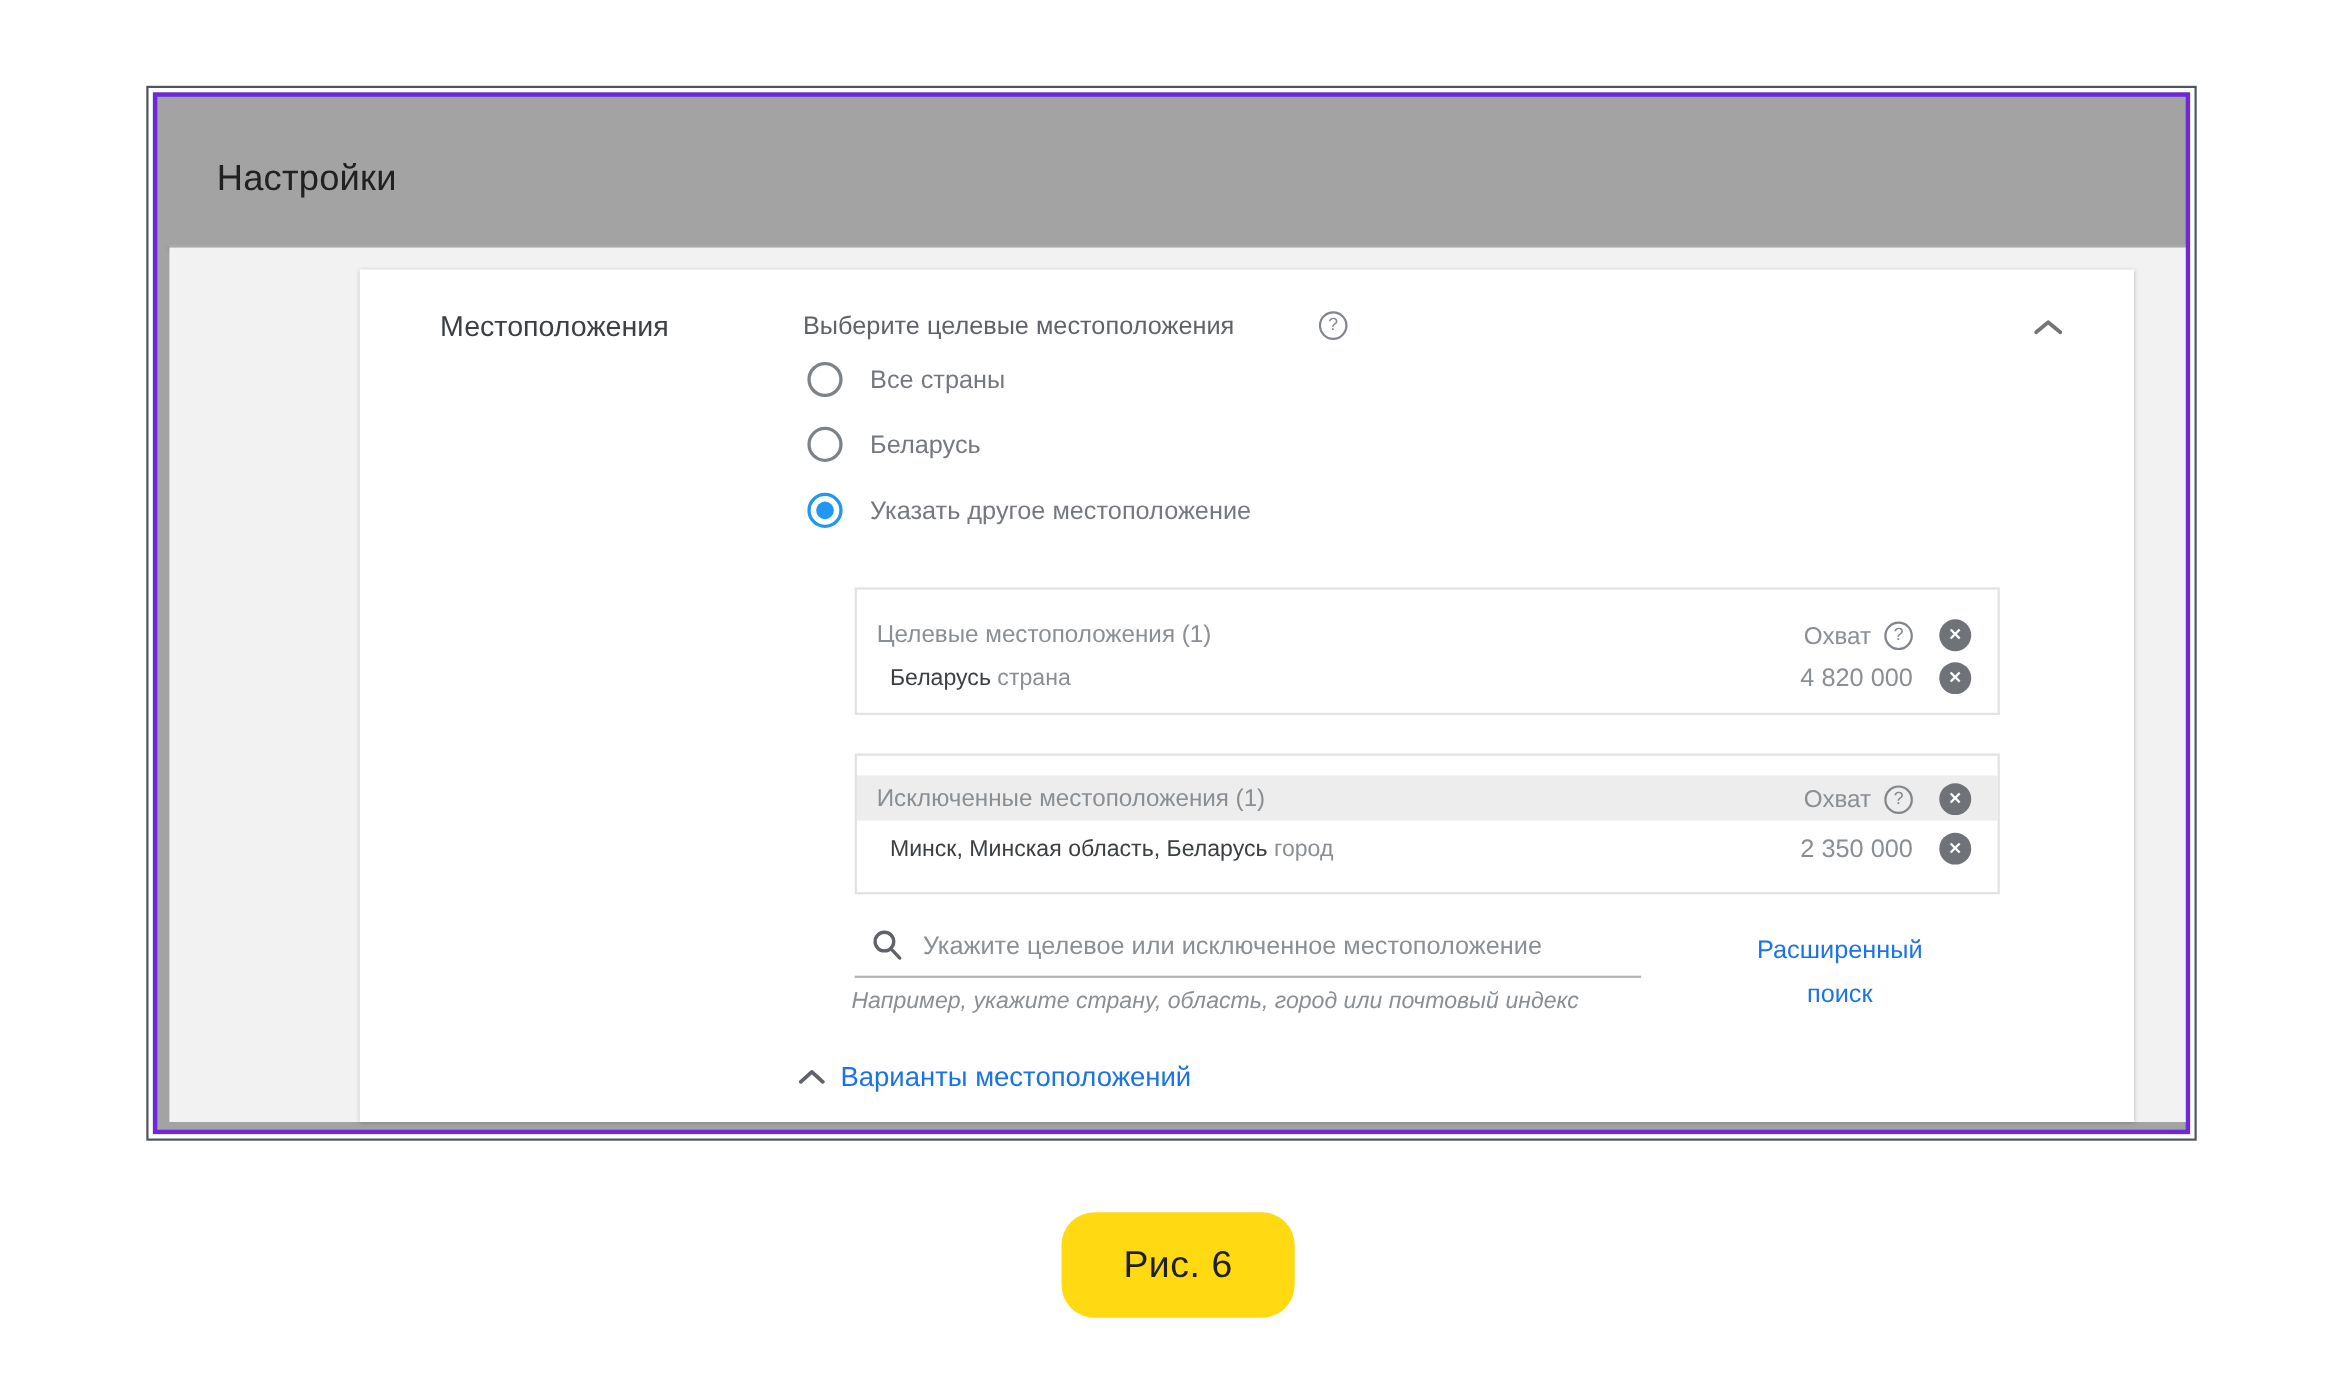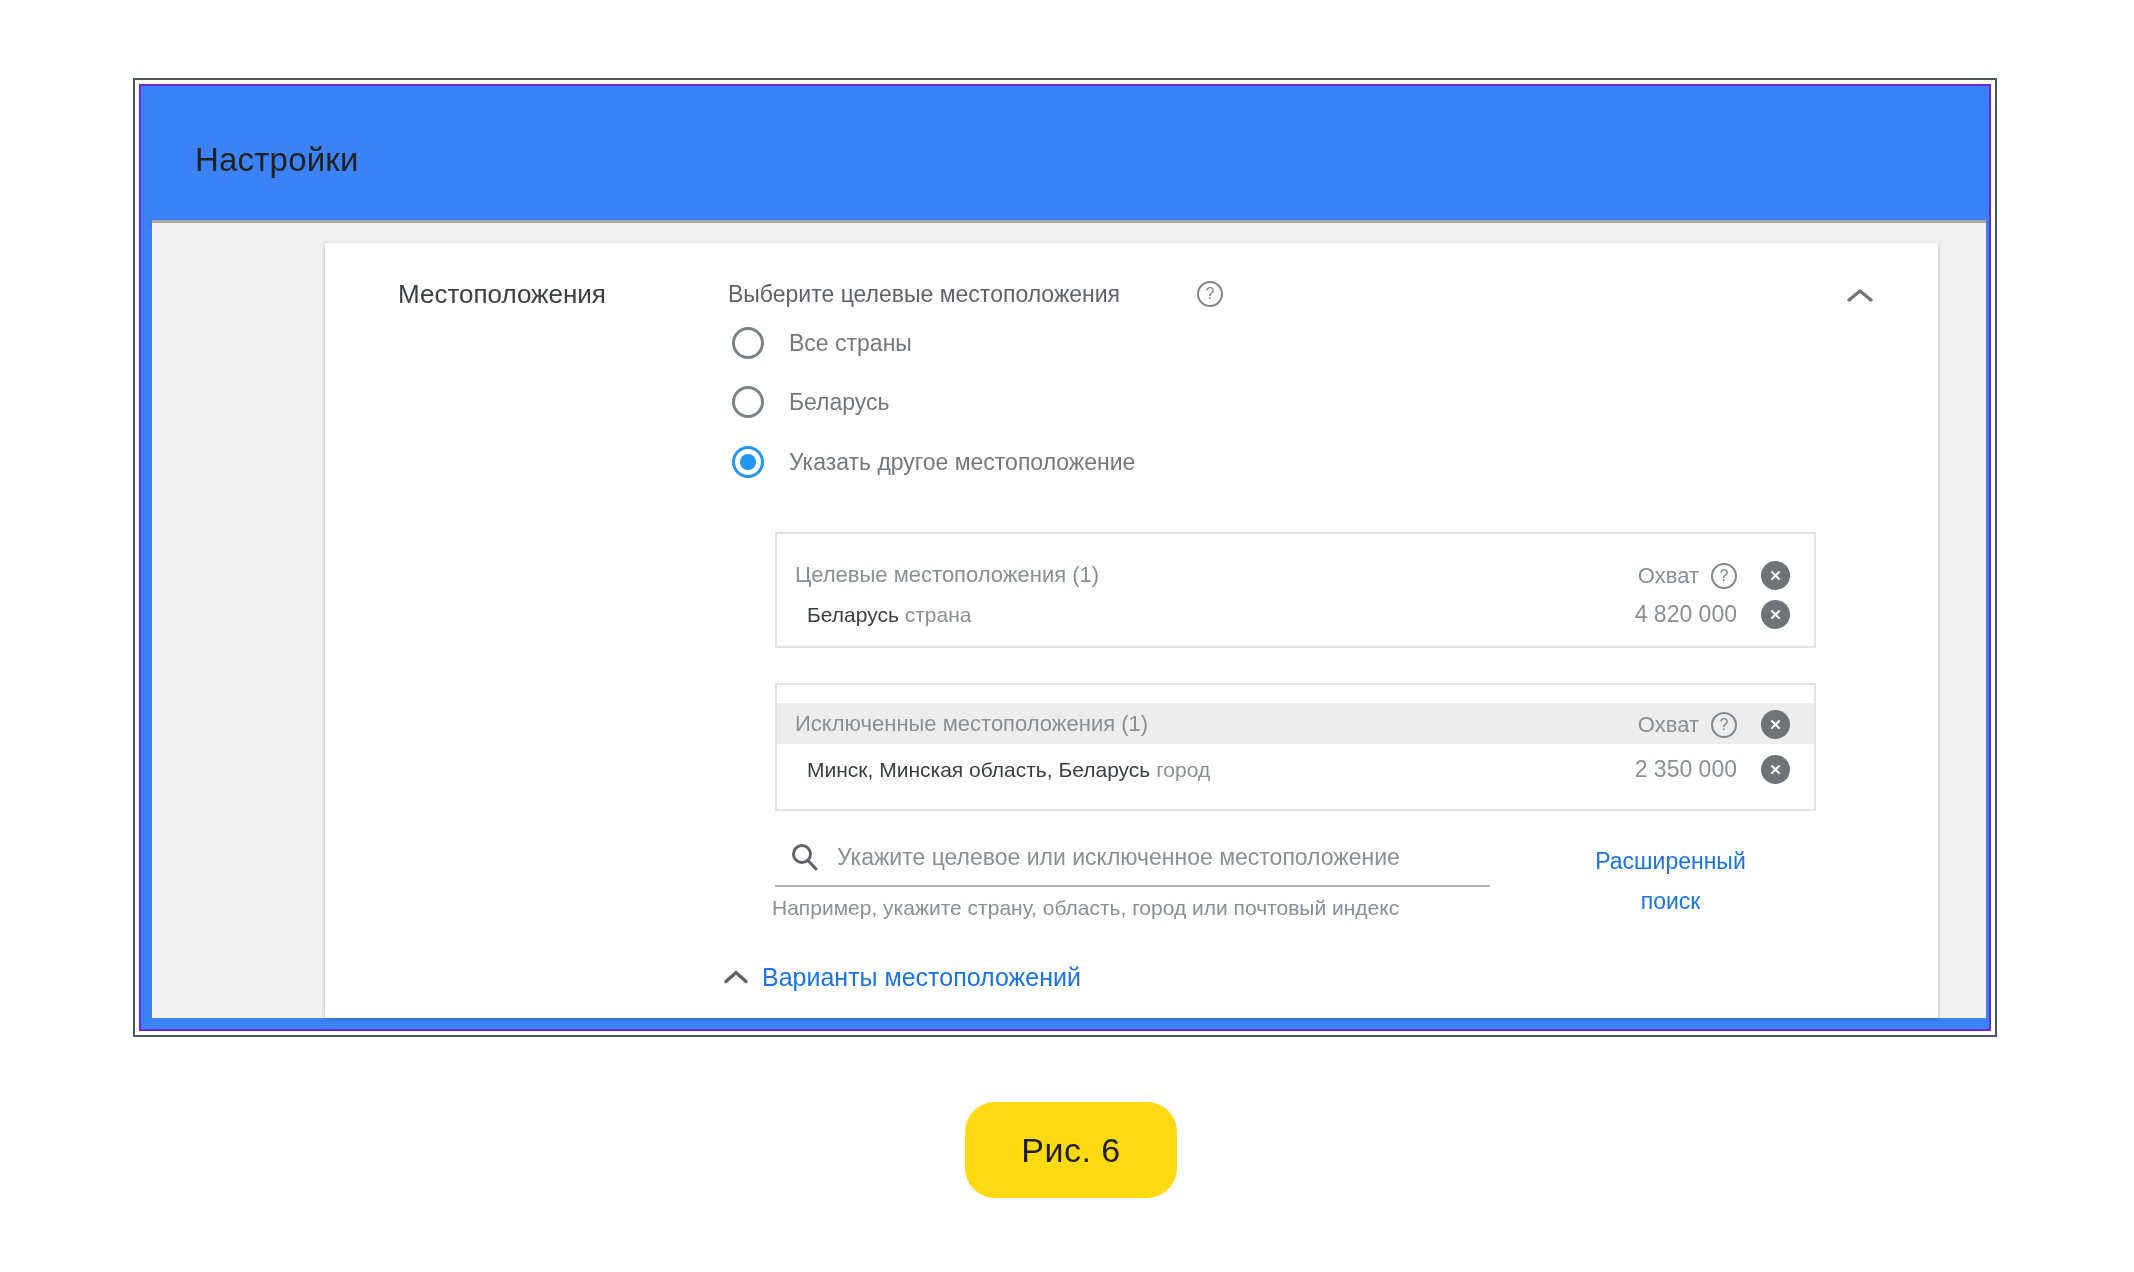--- a/index.html
+++ b/index.html
@@ -4,21 +4,21 @@
 <style>
   * { margin:0; padding:0; box-sizing:border-box; }
   html,body { width:2134px; height:1272px; background:#ffffff;
     font-family:"Liberation Sans", sans-serif; }
   .stage { position:relative; width:2134px; height:1272px; overflow:hidden; }
 
   
   .frame-outer { position:absolute; left:133px; top:78px; width:1864px; height:959px;
     border:2px solid #4d565c; padding:4px; background:#ffffff; }
   .frame-inner { position:relative; width:100%; height:100%;
-    border:2px solid #6d28d9; background:#3b82f6; overflow:hidden;padding-left:44px; }
+    border:4px solid #6d28d9; background:#a3a3a3; overflow:hidden;padding-left:44px; }
 
   .page-title { position:absolute; left:54px; top:52px; font-size:33px; line-height:44px;
     color:#212121; letter-spacing:0.2px; }
 
   .title-divider { position:absolute; left:11px; top:134px; width:1834px; height:3px;
     background:#a8a8a8; box-shadow:0 3px 5px rgba(0,0,0,0.22); }
 
   .content-panel { position:absolute; left:11px; top:137px; width:1834px; height:795px;
     background:#f2f2f2; }
 
@@ -68,21 +68,21 @@
   .grey-stripe { position:absolute; left:0; top:18px; width:100%; height:41px; background:#ededed; }
 
   
   .search-wrap { position:absolute; left:450px; top:586px; width:715px; height:58px;
     border-bottom:2px solid #b3b3b3; display:flex; align-items:center; }
   .search-glyph { flex:0 0 auto; margin-left:14px; margin-right:18px; }
   .search-input { flex:1; border:none; outline:none; font-size:23px; color:#3c4043;
     font-family:"Liberation Sans", sans-serif; background:transparent; }
   .search-input::placeholder { color:#8a8f94; opacity:1; }
   .search-hint { position:absolute; left:447px; top:652px; font-size:21px; line-height:26px;
-    color:#8a8f94; }
+    color:#8a8f94;font-style:italic; }
   .advanced-link { position:absolute; left:1253px; top:598px; width:185px; text-align:center;
     font-size:23px; line-height:40px; color:#1a73e8; cursor:pointer; }
 
   .options-link-row { position:absolute; left:399px; top:718px; height:32px; display:flex;
     align-items:center; gap:14px; cursor:pointer; }
   .options-chevron { stroke:#5f6368; }
   .options-link-text { font-size:25px; color:#1a73e8; }
 
   
   .caption-badge { position:absolute; left:965px; top:1102px; width:212px; height:96px;

